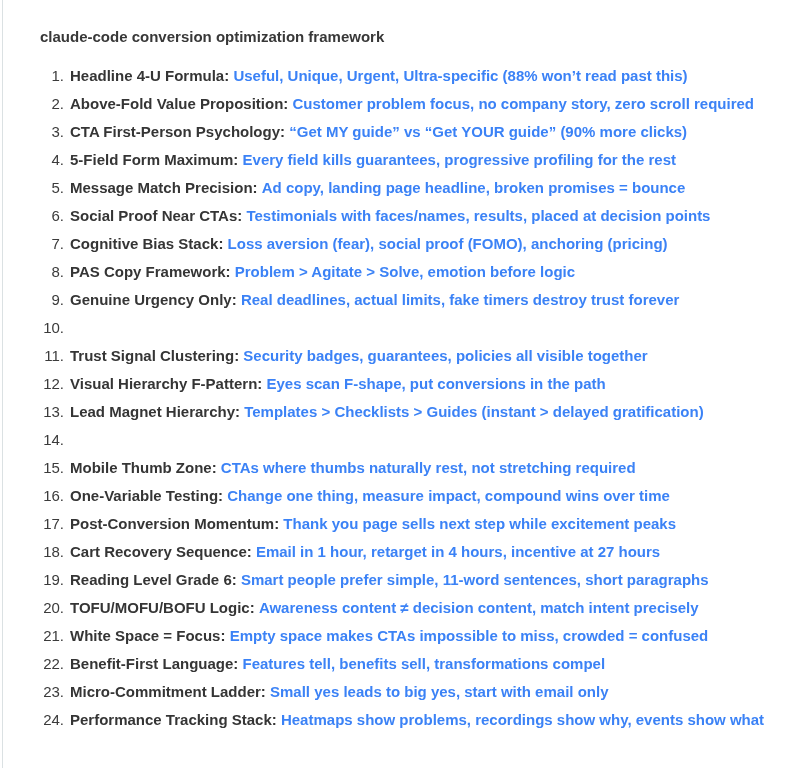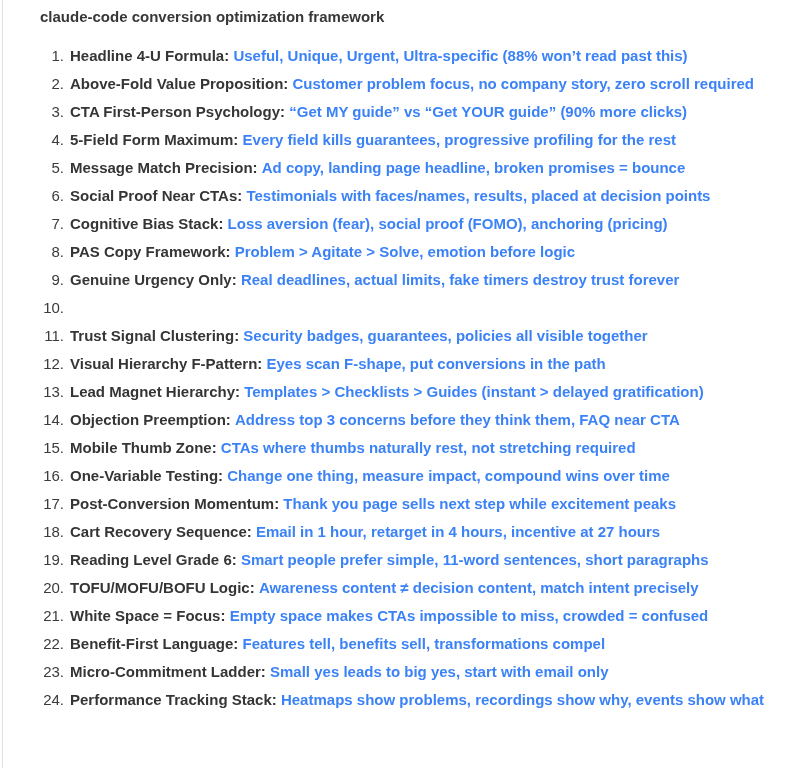--- a/index.html
+++ b/index.html
@@ -9,21 +9,21 @@
     background: #ffffff;
     font-family: "Liberation Sans", "DejaVu Sans", sans-serif;
     color: #3b3b3b;
     overflow: hidden;
   }
   .page {
     position: relative;
     width: 785px;
     height: 768px;
     background: #ffffff;
-    padding-top: 6px;
+    padding-top: 26px;
   }
   .edge-line {
     position: absolute;
     left: 2px;
     top: 0;
     width: 1px;
     height: 768px;
     background: #dbe1e3;
   }
   .doc-title {
@@ -119,21 +119,20 @@
       <li>
         <span class="li-num">12.</span>
         <span><strong class="li-term">Visual Hierarchy F-Pattern:</strong> <span class="li-desc">Eyes scan F-shape, put conversions in the path</span></span>
       </li>
       <li>
         <span class="li-num">13.</span>
         <span><strong class="li-term">Lead Magnet Hierarchy:</strong> <span class="li-desc">Templates &gt; Checklists &gt; Guides (instant &gt; delayed gratification)</span></span>
       </li>
       <li>
         <span class="li-num">14.</span>
-        <span><strong class="li-term">Objection Preemption:</strong> <span class="li-desc">Address top 3 concerns before they think them, FAQ near CTA</span></span>
       </li>
       <li>
         <span class="li-num">15.</span>
         <span><strong class="li-term">Mobile Thumb Zone:</strong> <span class="li-desc">CTAs where thumbs naturally rest, not stretching required</span></span>
       </li>
       <li>
         <span class="li-num">16.</span>
         <span><strong class="li-term">One-Variable Testing:</strong> <span class="li-desc">Change one thing, measure impact, compound wins over time</span></span>
       </li>
       <li>

